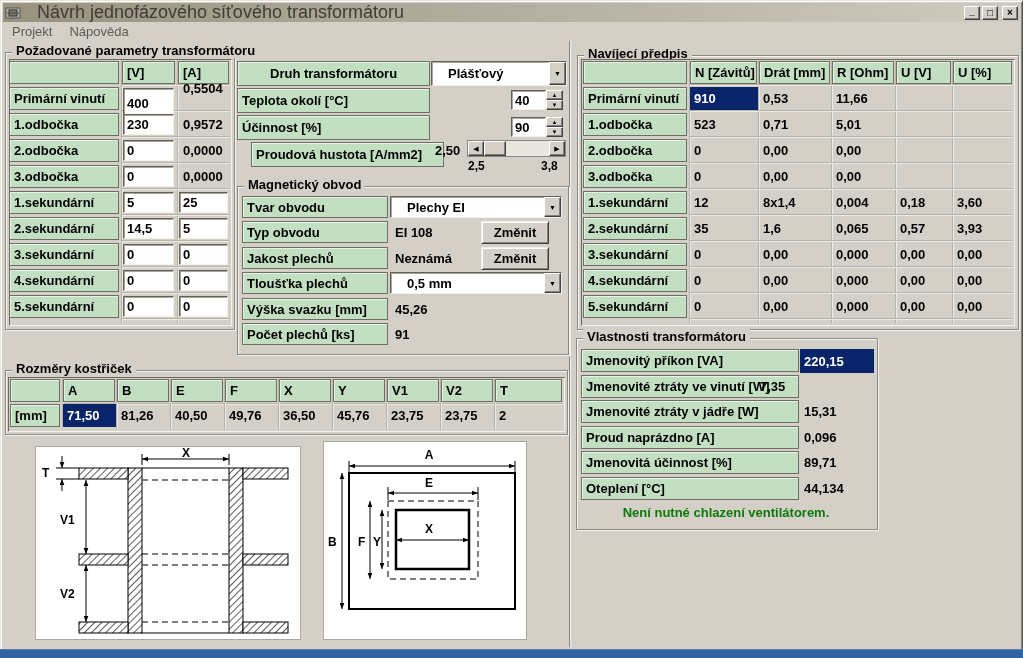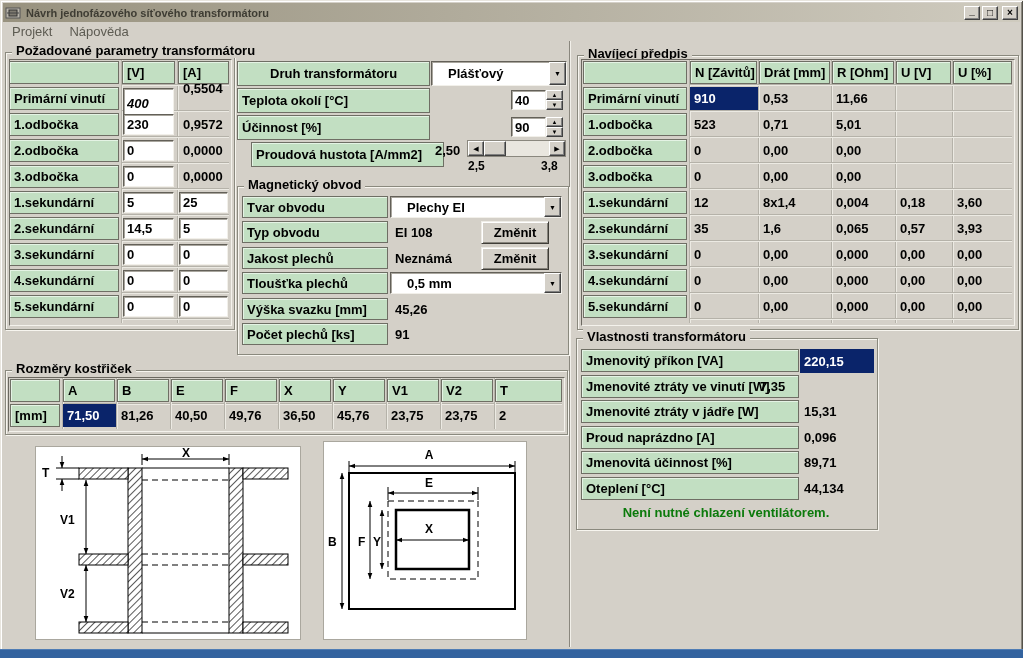--- a/index.html
+++ b/index.html
@@ -2,21 +2,21 @@
 <html><head>
 <meta charset="utf-8">
 <style>
   html,body{margin:0;padding:0;}
   body{width:1023px;height:658px;position:relative;overflow:hidden;background:#d4d0c8;
        font-family:"Liberation Sans",sans-serif;font-size:13px;color:#000;}
   .win{position:absolute;inset:0;background:#d4d0c8;
        box-shadow:inset 1px 1px 0 #e8e5de, inset -1px -1px 0 #55524b, inset 2px 2px 0 #fff, inset -2px -2px 0 #8a877e;}
   .titlebar{position:absolute;left:3px;top:3px;width:1017px;height:19px;
        background:linear-gradient(to right,#98927f,#cfcbbf);display:flex;align-items:center;padding:0 2px;box-sizing:border-box;}
-  .title-text{flex:1;font-weight:bold;font-size:11px;color:#3e3c33;margin-left:5px;white-space:nowrap;overflow:hidden;}
+  .title-text{flex:1;font-weight:normal;font-size:18px;color:#3e3c33;margin-left:16px;white-space:nowrap;overflow:hidden;}
   .win-btn{width:16px;height:14px;margin-left:2px;background:#d4d0c8;border:1px solid;border-color:#fff #404040 #404040 #fff;
        box-shadow:inset -1px -1px 0 #808080;font-size:10px;line-height:12px;text-align:center;font-weight:bold;box-sizing:border-box;}
   .menubar{position:absolute;left:3px;top:22px;width:1017px;height:19px;display:flex;align-items:center;gap:17px;
        padding-left:9px;color:#5d5b52;font-size:13px;}
   .menu-item{white-space:nowrap;}
   .fs{position:absolute;border:1px solid #8a897e;box-shadow:1px 1px 0 #f7f5ef, inset 1px 1px 0 #f7f5ef;}
   .fs-title{position:absolute;top:-10px;left:6px;background:#d4d0c8;padding:0 4px;font-weight:bold;font-size:13px;white-space:nowrap;}
   .sunk{position:absolute;background:#d4d0c8;border:1px solid;border-color:#6b6860 #f4f2ec #f4f2ec #6b6860;}
   .gc{position:absolute;background:#c2dfc2;border:1px solid #6e6e64;box-shadow:inset 1px 1px 0 #e4f3e4;
       font-weight:bold;display:flex;align-items:center;padding:0 4px;box-sizing:border-box;white-space:nowrap;}
@@ -87,21 +87,21 @@
   <div class="hline" style="left:122px;top:240px;width:107px;"></div>
   <div class="hline" style="left:122px;top:266px;width:107px;"></div>
   <div class="hline" style="left:122px;top:292px;width:107px;"></div>
   <div class="hline" style="left:122px;top:318px;width:107px;"></div>
 
   <div class="gc" style="left:9px;top:61px;width:110px;height:23px;"></div>
   <div class="gc" style="left:122px;top:61px;width:53px;height:23px;">[V]</div>
   <div class="gc" style="left:178px;top:61px;width:51px;height:23px;">[A]</div>
 
   <div class="gc" style="left:9px;top:87px;width:110px;height:23px;">Primární vinutí</div>
-  <input class="edit" style="left: 123px; top: 88px; width: 51px; height: 31px; font-style: italic;" value="400">
+  <input class="edit" style="left: 123px; top: 88px; width: 51px; height: 31px;" value="400">
   <div class="vc" style="left:179px;top:78px;width:50px;height:20px;">0,5504</div>
 
   <div class="gc" style="left:9px;top:113px;width:110px;height:23px;">1.odbočka</div>
   <input class="edit" style="left: 123px; top: 114px; width: 51px; height: 21px;" value="230">
   <div class="vc" style="left:179px;top:113px;width:50px;height:23px;">0,9572</div>
 
   <div class="gc" style="left:9px;top:139px;width:110px;height:23px;">2.odbočka</div>
   <input class="edit" style="left: 123px; top: 140px; width: 51px; height: 21px;" value="0">
   <div class="vc" style="left:179px;top:139px;width:50px;height:23px;">0,0000</div>
 

